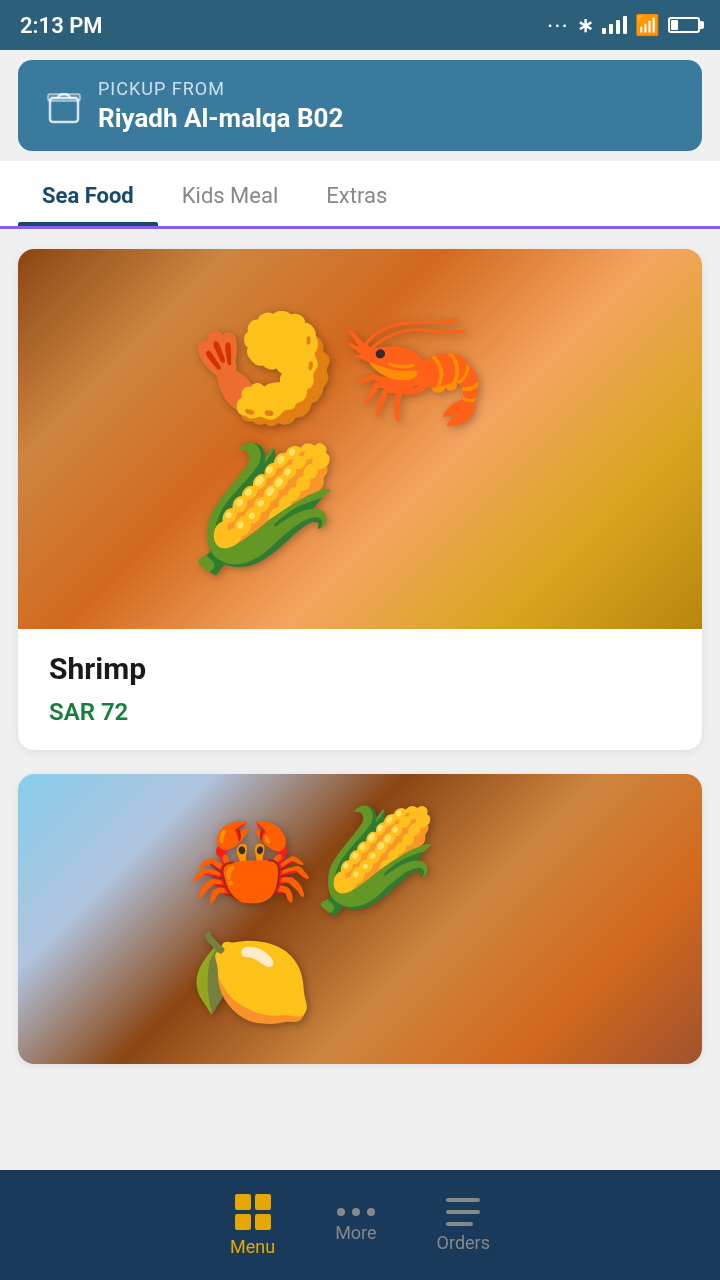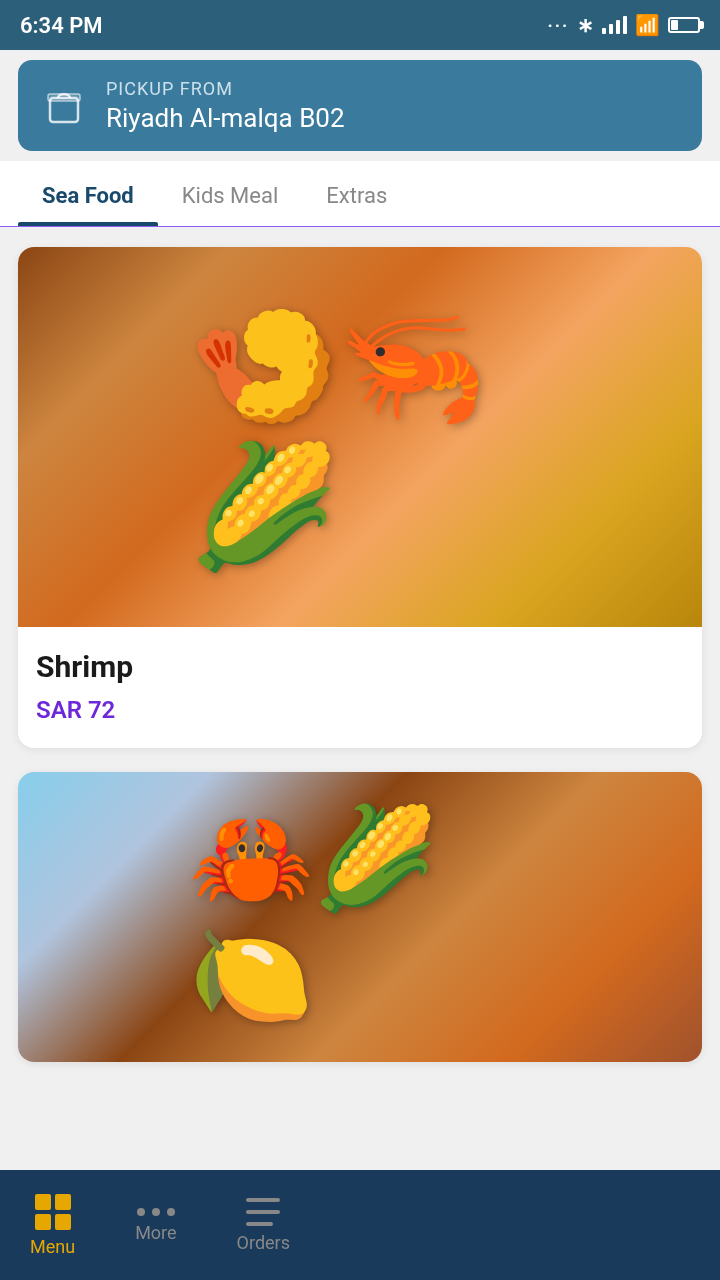--- a/index.html
+++ b/index.html
@@ -68,49 +68,49 @@
     }
 
     
     .pickup-header {
       background: #3a7a9c;
       margin: 10px 18px;
       border-radius: 14px;
       padding: 18px 20px;
       display: flex;
       align-items: center;
-      gap: 16px;
+      gap: 8px;
     }
     .pickup-icon {
       width: 52px;
       height: 52px;
       display: flex;
       align-items: center;
       justify-content: center;
     }
     .pickup-text-label {
       color: #cce0ec;
       font-size: 18px;
       letter-spacing: 1px;
       text-transform: uppercase;
       margin-bottom: 4px;
     }
     .pickup-location {
       color: white;
       font-size: 26px;
-      font-weight: 400;
+      font-weight: 700;
     }
 
     
     .tabs-container {
       background: white;
       padding: 0 18px;
       display: flex;
       gap: 0;
-      border-bottom: 1px solid #8b5cf6;
+      border-bottom: 3px solid #8b5cf6;
     }
     .tab-item {
       padding: 22px 24px 18px;
       font-size: 22px;
       color: #888;
       cursor: pointer;
       position: relative;
       white-space: nowrap;
     }
     .tab-item.active {
@@ -173,45 +173,45 @@
       content: '🦀🌽🍋';
       position: absolute;
       font-size: 100px;
       top: 50%;
       left: 50%;
       transform: translate(-50%, -50%);
       filter: drop-shadow(2px 2px 4px rgba(0,0,0,0.3));
     }
 
     .food-info {
-      padding: 22px 18px 24px;
+      padding: 22px 31px 24px;
     }
     .food-name {
       font-size: 30px;
       font-weight: 700;
       color: #1a1a1a;
       margin-bottom: 12px;
     }
     .food-price {
       font-size: 24px;
       font-weight: 600;
-      color: #6d28d9;
+      color: #15803d;
     }
 
     
     .bottom-nav {
       position: fixed;
       bottom: 0;
       left: 0;
       width: 720px;
       background: #1a3a5c;
       height: 110px;
       display: flex;
       align-items: center;
-      justify-content: flex-start;
+      justify-content: center;
     }
     .nav-item {
       display: flex;
       flex-direction: column;
       align-items: center;
       gap: 6px;
       cursor: pointer;
       padding: 10px 30px;
     }
     .nav-label {
@@ -285,21 +285,21 @@
     
     .bag-svg {
       width: 44px;
       height: 44px;
     }
   </style>
 </head>
 <body>
 
 <div class="status-bar">
-  <span>6:34 PM</span>
+  <span>2:13 PM</span>
   <div class="status-right">
     <span style="font-size:18px; letter-spacing:2px;">···</span>
     <span style="font-size:20px;">∗</span>
     <div class="signal-dots">
       <span style="height:6px;"></span>
       <span style="height:10px;"></span>
       <span style="height:14px;"></span>
       <span style="height:18px;"></span>
     </div>
     <span class="wifi-icon">📶</span>

